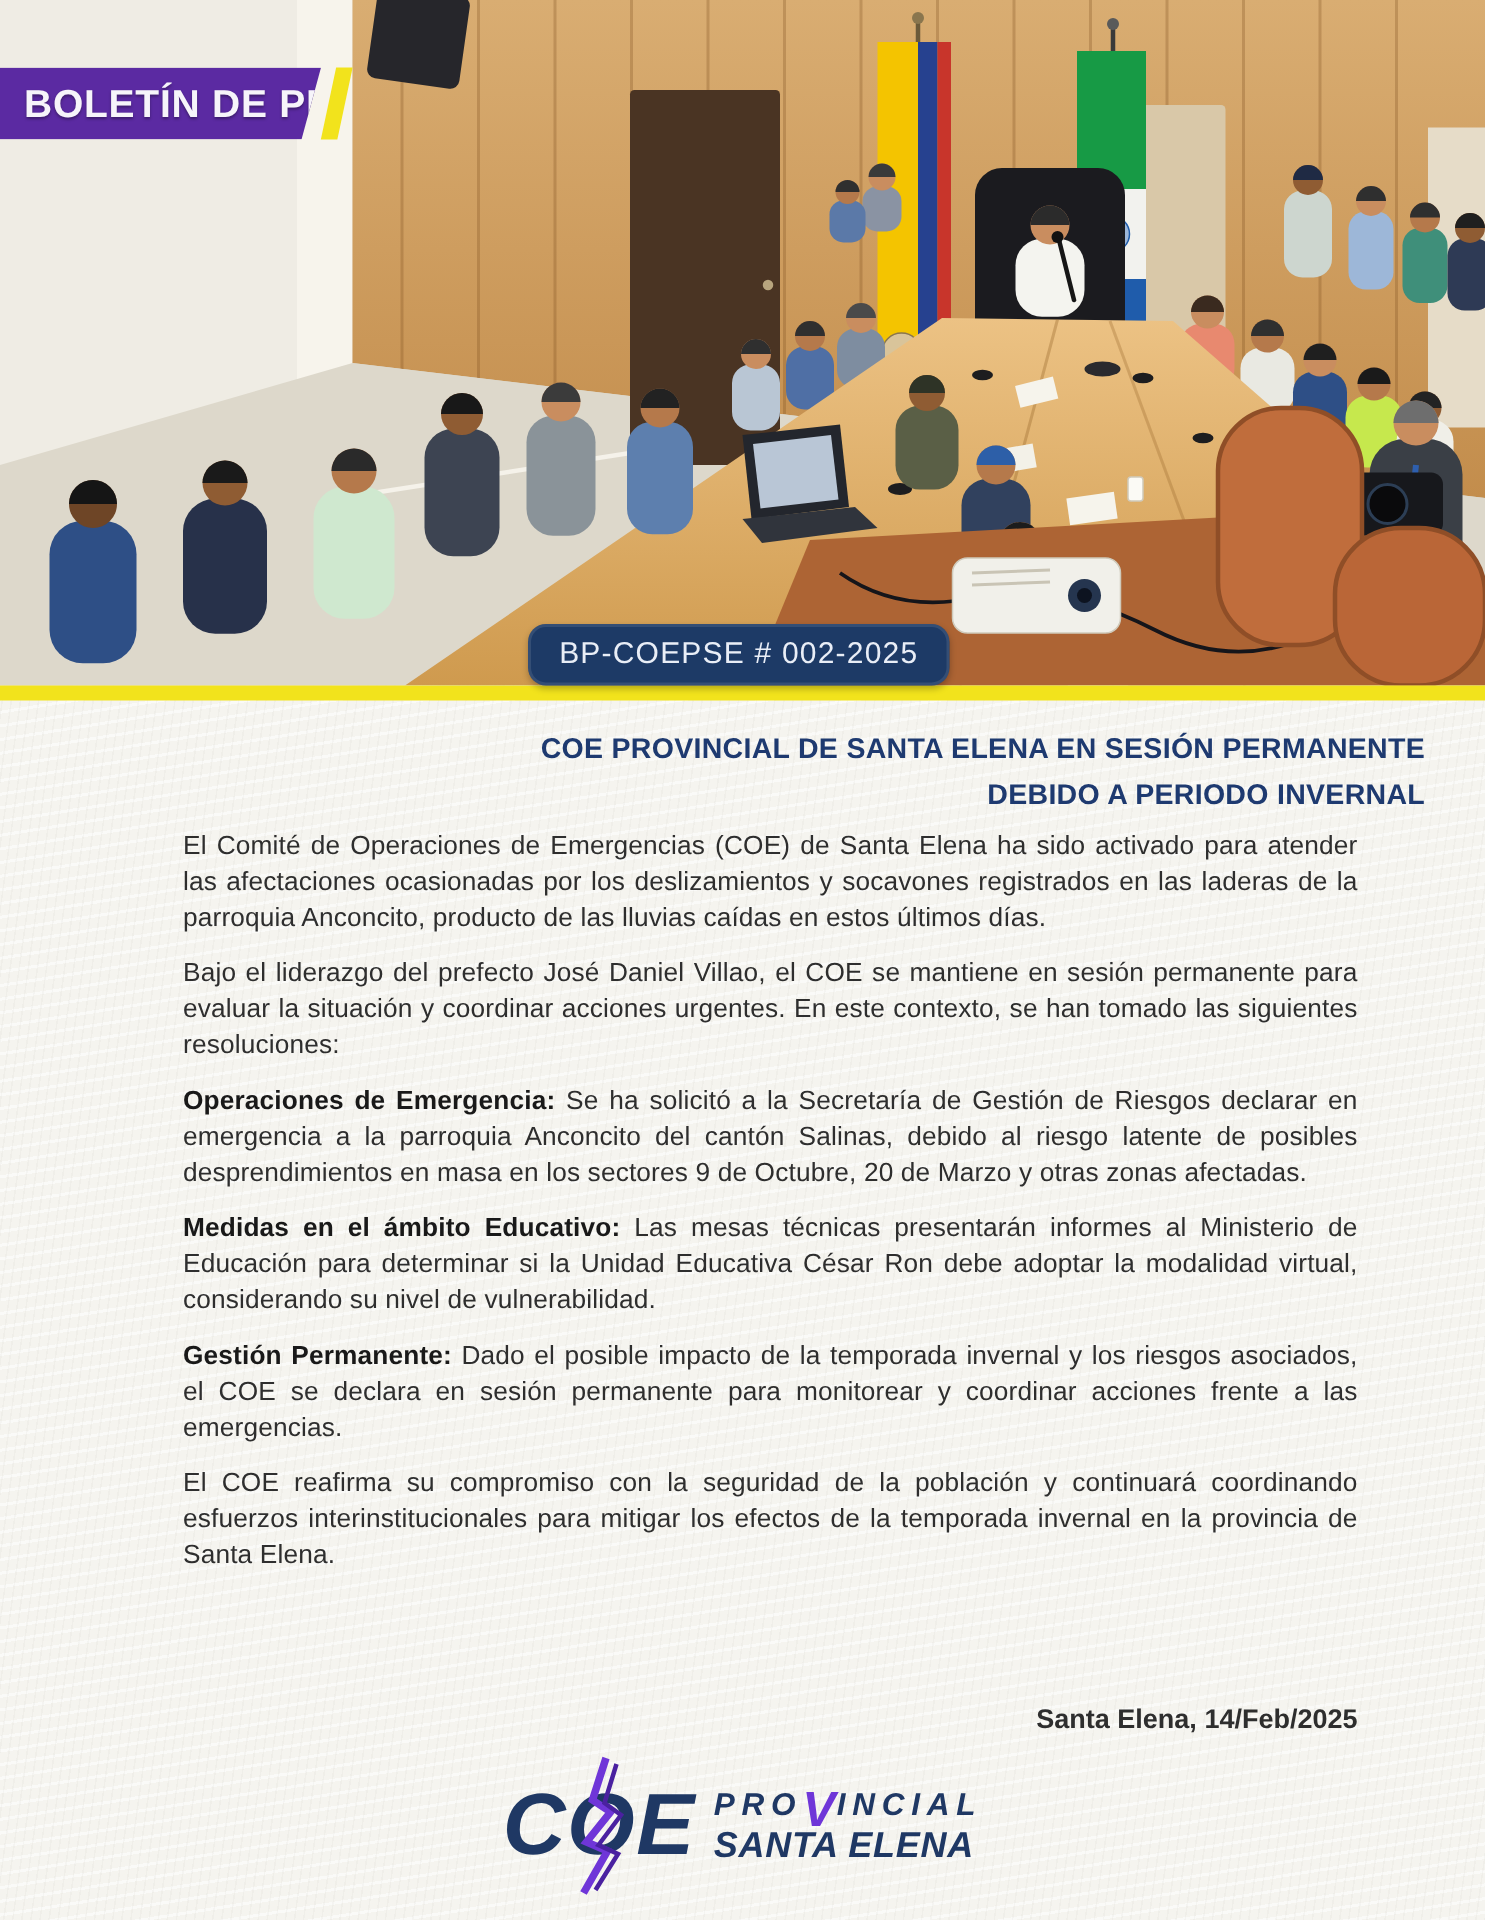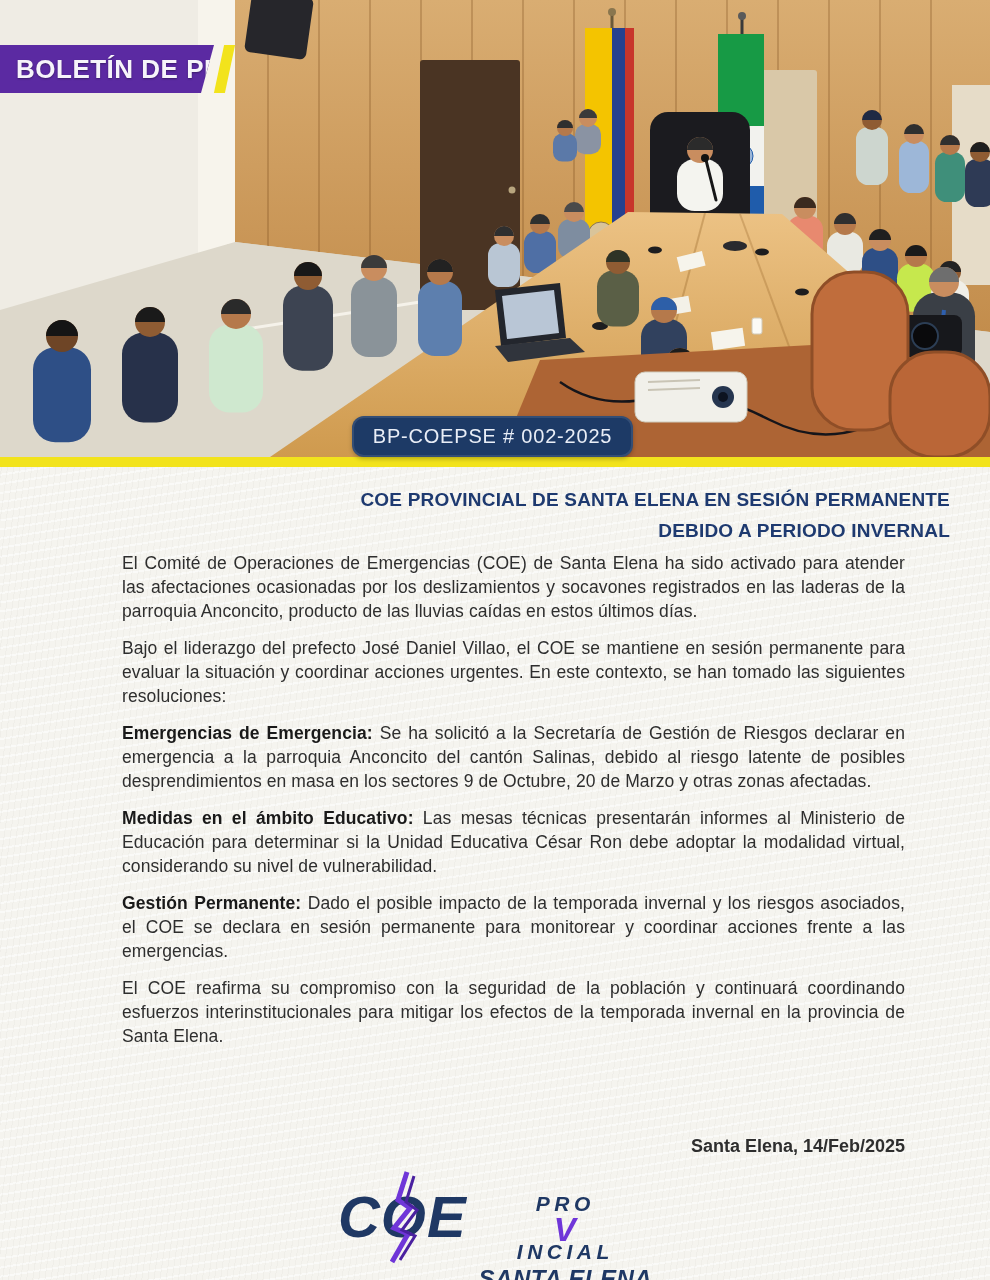--- a/index.html
+++ b/index.html
@@ -48,21 +48,21 @@
 
   
   .logo{position:absolute;top:1186px;left:0;width:990px;display:flex;justify-content:center;
     align-items:flex-start;}
   .logo-coe{display:flex;align-items:flex-start;color:#1f3864;font-weight:800;font-style:italic;
     font-size:58px;line-height:62px;letter-spacing:1px;}
   .logo-o{position:relative;display:inline-block;}
   .logo-o svg{position:absolute;left:2px;top:-16px;width:36px;height:96px;overflow:visible;}
   .logo-right{margin-left:12px;margin-top:6px;}
   .logo-provincial{color:#1f3864;font-style:italic;font-weight:600;font-size:21px;line-height:24px;
-    letter-spacing:4.5px;white-space:nowrap;display:flex;align-items:center;flex-direction:column;}
+    letter-spacing:4.5px;white-space:nowrap;display:flex;align-items:flex-start;}
   .logo-provincial .v{color:#6f36d8;font-weight:800;font-size:33px;line-height:24px;
     position:relative;top:2px;letter-spacing:1px;}
   .logo-region{color:#1f3864;font-style:italic;font-weight:800;font-size:24px;line-height:30px;
     letter-spacing:0.5px;white-space:nowrap;}
 </style>
 </head>
 <body>
 
 <div class="page">
 
@@ -327,21 +327,21 @@
   <div class="yellow-bar"></div>
 
   <div class="title">
     <div>COE PROVINCIAL DE SANTA ELENA EN SESIÓN PERMANENTE</div>
     <div>DEBIDO A PERIODO INVERNAL</div>
   </div>
 
   <div class="body-text">
     <p><span>El Comité de Operaciones de Emergencias (COE) de Santa Elena ha sido activado para atender las afectaciones ocasionadas por los deslizamientos y socavones registrados en las laderas de la parroquia Anconcito, producto de las lluvias caídas en estos últimos días.</span></p>
     <p><span>Bajo el liderazgo del prefecto José Daniel Villao, el COE se mantiene en sesión permanente para evaluar la situación y coordinar acciones urgentes. En este contexto, se han tomado las siguientes resoluciones:</span></p>
-    <p><span class="lead">Emergencias de Emergencia:</span> <span>Se ha solicitó a la Secretaría de Gestión de Riesgos declarar en emergencia a la parroquia Anconcito del cantón Salinas, debido al riesgo latente de posibles desprendimientos en masa en los sectores 9 de Octubre, 20 de Marzo y otras zonas afectadas.</span></p>
+    <p><span class="lead">Operaciones de Emergencia:</span> <span>Se ha solicitó a la Secretaría de Gestión de Riesgos declarar en emergencia a la parroquia Anconcito del cantón Salinas, debido al riesgo latente de posibles desprendimientos en masa en los sectores 9 de Octubre, 20 de Marzo y otras zonas afectadas.</span></p>
     <p><span class="lead">Medidas en el ámbito Educativo:</span> <span>Las mesas técnicas presentarán informes al Ministerio de Educación para determinar si la Unidad Educativa César Ron debe adoptar la modalidad virtual, considerando su nivel de vulnerabilidad.</span></p>
     <p><span class="lead">Gestión Permanente:</span> <span>Dado el posible impacto de la temporada invernal y los riesgos asociados, el COE se declara en sesión permanente para monitorear y coordinar acciones frente a las emergencias.</span></p>
     <p><span>El COE reafirma su compromiso con la seguridad de la población y continuará coordinando esfuerzos interinstitucionales para mitigar los efectos de la temporada invernal en la provincia de Santa Elena.</span></p>
   </div>
 
   <div class="dateline">Santa Elena, 14/Feb/2025</div>
 
   <div class="logo">
     <div class="logo-coe">
       <span>C</span>

